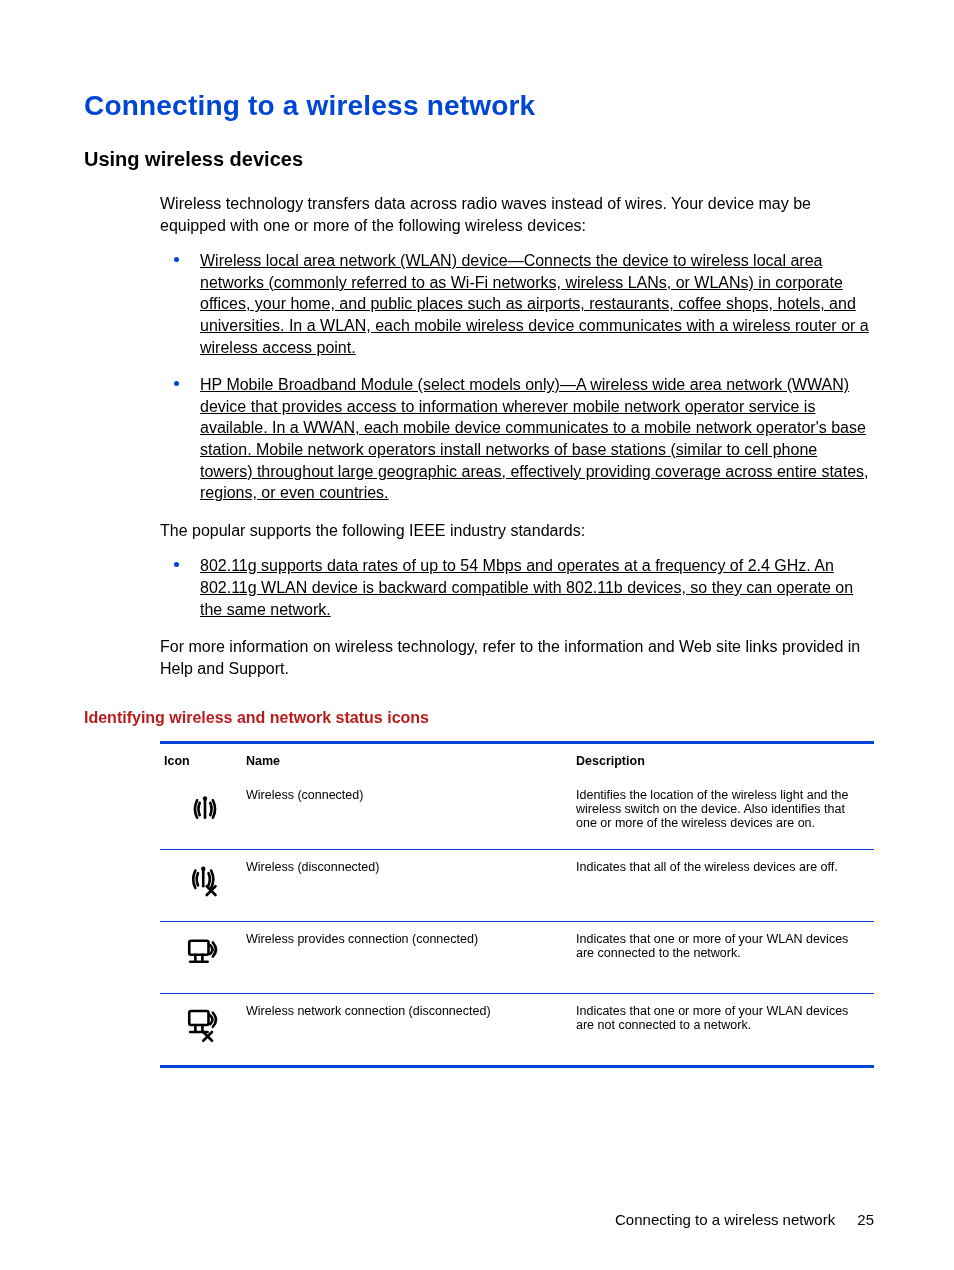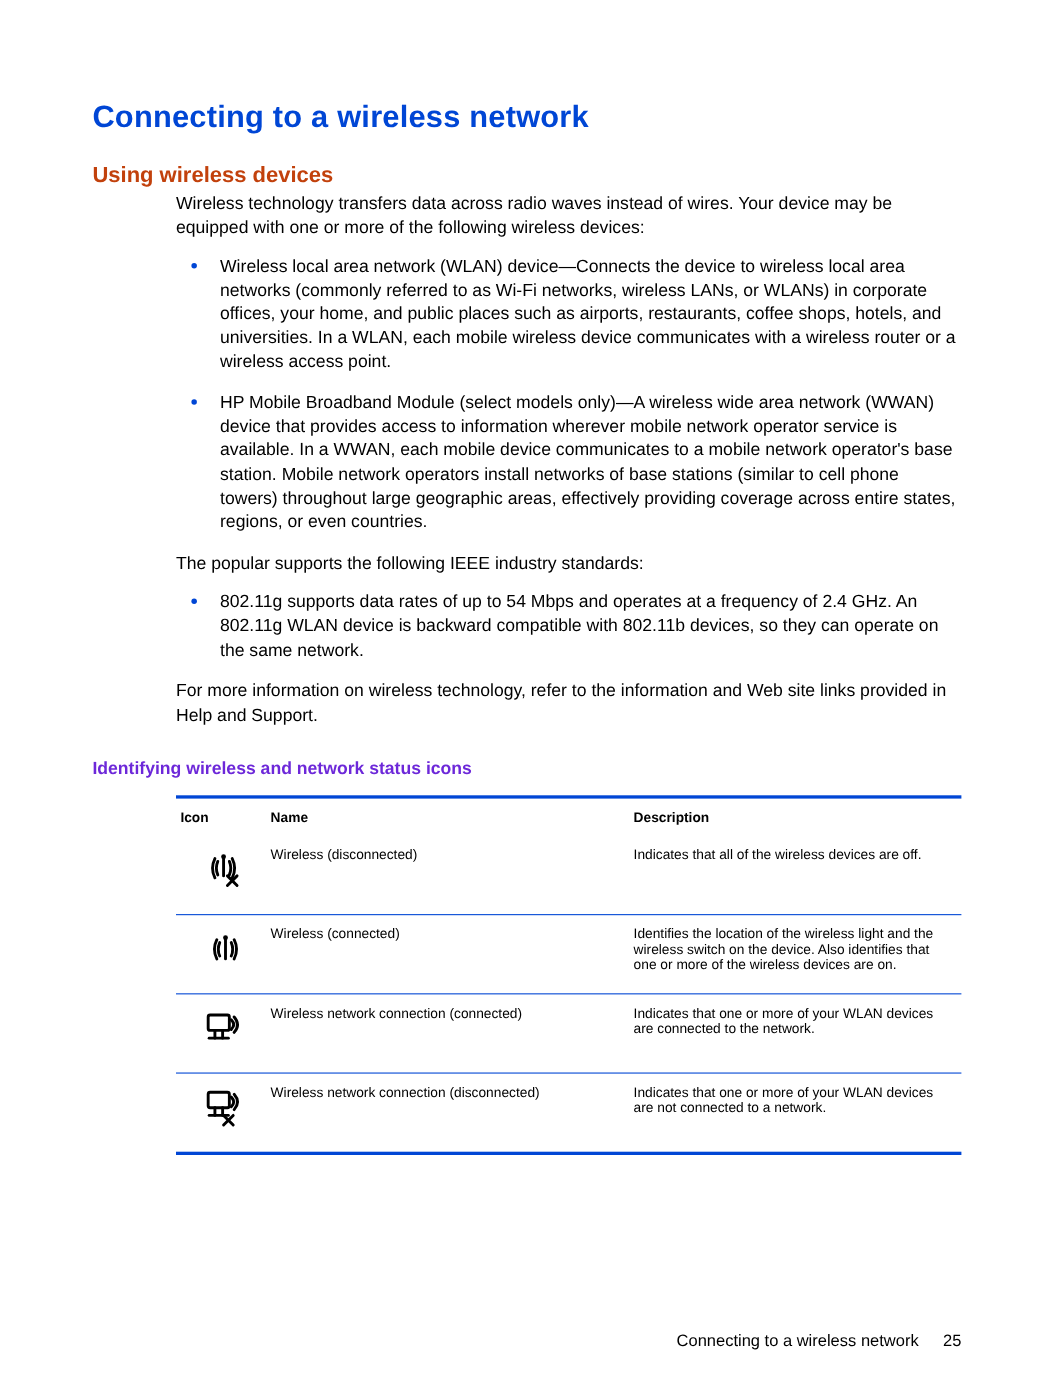--- a/index.html
+++ b/index.html
@@ -19,27 +19,27 @@
     box-sizing: border-box;
   }
   h1 {
     color: #0046d5;
     font-size: 28px;
     font-weight: bold;
     margin: 0 0 26px 0;
     letter-spacing: 0.2px;
   }
   h2 {
-    color: #c2410c;
+    color: #000000;
     font-size: 20px;
     font-weight: bold;
-    margin: 0 0 4px 0;
+    margin: 0 0 22px 0;
   }
   h3 {
-    color: #6d28d9;
+    color: #b91c1c;
     font-size: 16px;
     font-weight: bold;
     margin: 30px 0 14px 0;
   }
   .body-block {
     margin-left: 76px;
     font-size: 16px;
     line-height: 1.35;
   }
   p {
@@ -47,20 +47,21 @@
   }
   ul {
     list-style: none;
     margin: 0 0 14px 0;
     padding: 0;
   }
   ul li {
     position: relative;
     padding-left: 40px;
     margin-bottom: 16px;
+    text-decoration: underline;
   }
   ul li::before {
     content: "";
     position: absolute;
     left: 14px;
     top: 7px;
     width: 5px;
     height: 5px;
     background: #0046d5;
     border-radius: 50%;
@@ -151,66 +152,66 @@
         <div class="col-name">Name</div>
         <div class="col-desc">Description</div>
       </div>
     </div>
     <div class="tbody">
 
       <div class="tr">
         <div class="col-icon">
           <span>
             <svg class="icon-svg" viewBox="0 0 48 48" fill="none" stroke="#000" stroke-width="3" stroke-linecap="round">
+              <line x1="24" y1="14" x2="24" y2="34"></line>
+              <circle cx="24" cy="12" r="2.5" fill="#000" stroke="none"></circle>
+              <path d="M15 14 Q10 24 15 34"></path>
+              <path d="M33 14 Q38 24 33 34"></path>
+              <path d="M18 17 Q15 24 18 31"></path>
+              <path d="M30 17 Q33 24 30 31"></path>
+            </svg>
+          </span>
+        </div>
+        <div class="col-name">Wireless (connected)</div>
+        <div class="col-desc">Identifies the location of the wireless light and the wireless switch on the device. Also identifies that one or more of the wireless devices are on.</div>
+      </div>
+
+      <div class="tr">
+        <div class="col-icon">
+          <span>
+            <svg class="icon-svg" viewBox="0 0 48 48" fill="none" stroke="#000" stroke-width="3" stroke-linecap="round">
               <line x1="22" y1="12" x2="22" y2="30"></line>
               <circle cx="22" cy="10" r="2.5" fill="#000" stroke="none"></circle>
               <path d="M13 12 Q8 22 13 32"></path>
               <path d="M31 12 Q36 22 31 32"></path>
               <path d="M16 15 Q13 22 16 29"></path>
               <path d="M28 15 Q31 22 28 29"></path>
               <line x1="26" y1="30" x2="36" y2="40"></line>
               <line x1="36" y1="30" x2="26" y2="40"></line>
             </svg>
           </span>
         </div>
         <div class="col-name">Wireless (disconnected)</div>
         <div class="col-desc">Indicates that all of the wireless devices are off.</div>
       </div>
 
       <div class="tr">
         <div class="col-icon">
           <span>
-            <svg class="icon-svg" viewBox="0 0 48 48" fill="none" stroke="#000" stroke-width="3" stroke-linecap="round">
-              <line x1="24" y1="14" x2="24" y2="34"></line>
-              <circle cx="24" cy="12" r="2.5" fill="#000" stroke="none"></circle>
-              <path d="M15 14 Q10 24 15 34"></path>
-              <path d="M33 14 Q38 24 33 34"></path>
-              <path d="M18 17 Q15 24 18 31"></path>
-              <path d="M30 17 Q33 24 30 31"></path>
-            </svg>
-          </span>
-        </div>
-        <div class="col-name">Wireless (connected)</div>
-        <div class="col-desc">Identifies the location of the wireless light and the wireless switch on the device. Also identifies that one or more of the wireless devices are on.</div>
-      </div>
-
-      <div class="tr">
-        <div class="col-icon">
-          <span>
             <svg class="icon-svg" viewBox="0 0 48 48" fill="none" stroke="#000" stroke-width="3" stroke-linecap="round" stroke-linejoin="round">
               <rect x="6" y="10" width="22" height="16" rx="2"></rect>
               <line x1="13" y1="26" x2="13" y2="34"></line>
               <line x1="21" y1="26" x2="21" y2="34"></line>
               <line x1="7" y1="34" x2="27" y2="34"></line>
               <path d="M33 12 Q40 20 33 28"></path>
               <path d="M30 15 Q35 20 30 25"></path>
             </svg>
           </span>
         </div>
-        <div class="col-name">Wireless network connection (connected)</div>
+        <div class="col-name">Wireless provides connection (connected)</div>
         <div class="col-desc">Indicates that one or more of your WLAN devices are connected to the network.</div>
       </div>
 
       <div class="tr">
         <div class="col-icon">
           <span>
             <svg class="icon-svg" viewBox="0 0 48 48" fill="none" stroke="#000" stroke-width="3" stroke-linecap="round" stroke-linejoin="round">
               <rect x="6" y="8" width="22" height="16" rx="2"></rect>
               <line x1="13" y1="24" x2="13" y2="32"></line>
               <line x1="21" y1="24" x2="21" y2="32"></line>

